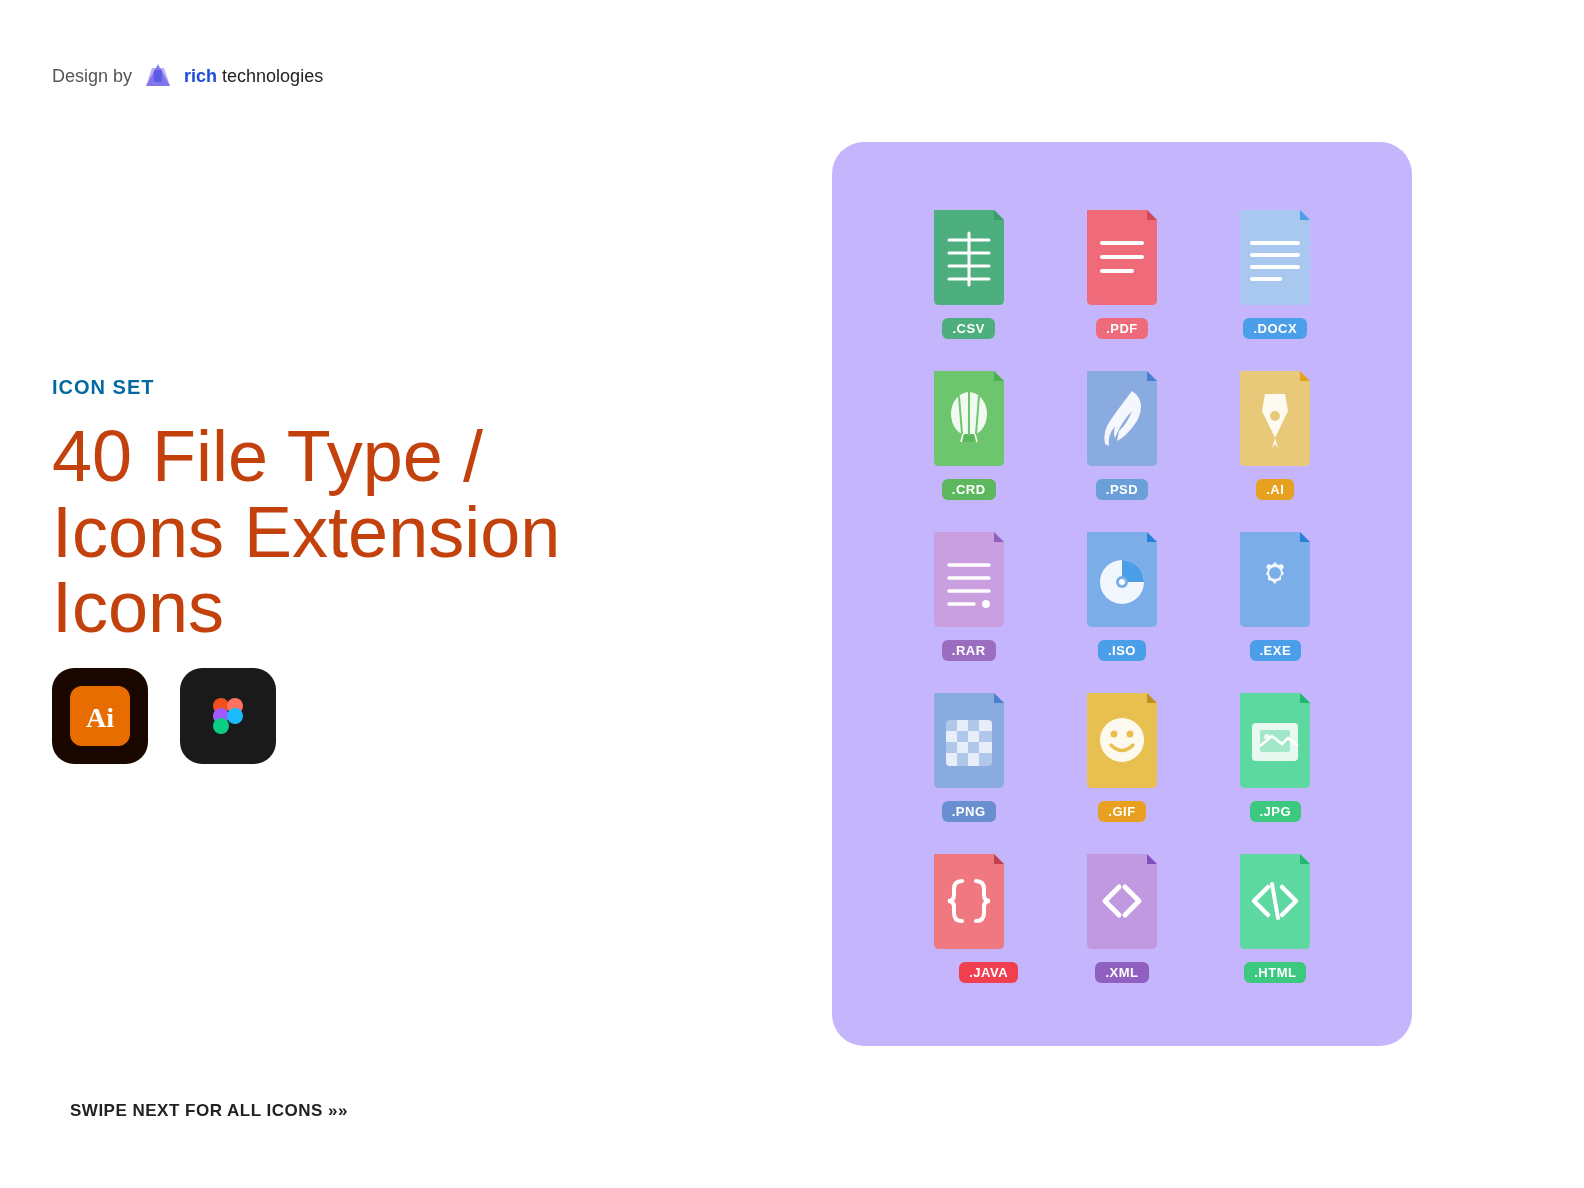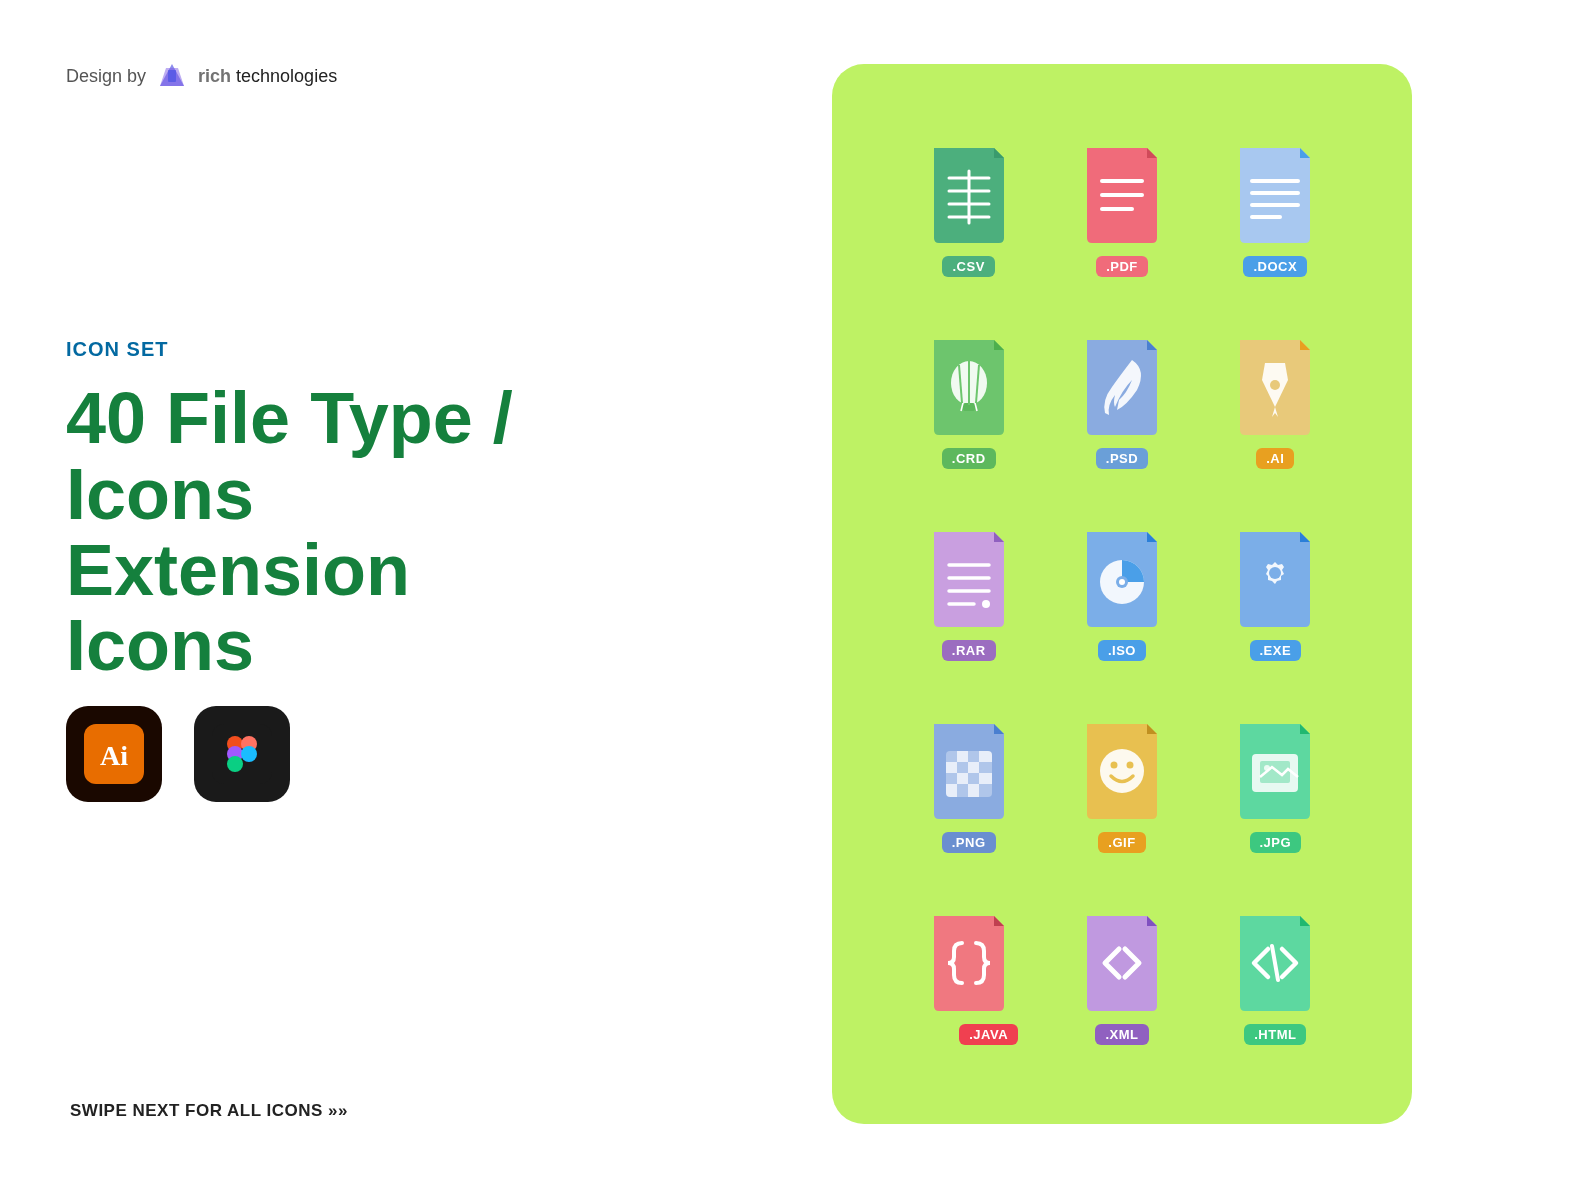--- a/index.html
+++ b/index.html
@@ -19,21 +19,21 @@
       display: flex;
       position: relative;
       background: #ffffff;
     }
     
     .left-panel {
       width: 660px;
       height: 100%;
       display: flex;
       flex-direction: column;
-      padding: 60px 66px;
+      padding: 60px 52px;
       position: relative;
     }
     .brand {
       display: flex;
       align-items: center;
       gap: 10px;
       margin-bottom: auto;
     }
     .brand-logo {
       width: 32px;
@@ -49,22 +49,22 @@
     .icon-set-label {
       font-size: 20px;
       font-weight: 700;
       color: #0369a1;
       letter-spacing: 1px;
       margin-bottom: 20px;
       text-transform: uppercase;
     }
     .main-title {
       font-size: 72px;
-      font-weight: 700;
-      color: #15803d;
+      font-weight: 400;
+      color: #c2410c;
       line-height: 1.05;
       margin-bottom: 22px;
     }
     .app-icons {
       display: flex;
       gap: 32px;
     }
     .app-icon {
       width: 96px;
       height: 96px;
@@ -90,25 +90,25 @@
     }
     
     .right-panel {
       flex: 1;
       display: flex;
       align-items: center;
       justify-content: center;
       padding: 40px 60px;
     }
     .icons-card {
-      background: #bef264;
+      background: #c4b5fd;
       border-radius: 32px;
       padding: 50px 60px;
       width: 580px;
-      height: 1060px;
+      height: 904px;
       display: flex;
       flex-direction: column;
       justify-content: space-around;
     }
     .icons-row {
       display: flex;
       justify-content: space-around;
       align-items: center;
     }
     
@@ -146,21 +146,21 @@
 
     <div class="brand">
       <span style="font-size:18px;color:#555;">Design by</span>
 
       <svg class="brand-logo" viewBox="0 0 32 32">
         <polygon points="16,4 28,26 4,26" fill="#5B5CE6" opacity="0.7"></polygon>
         <polygon points="10,8 22,8 28,26 4,26" fill="#7B5CE6" opacity="0.5"></polygon>
         <rect x="12" y="10" width="8" height="12" fill="#5B5CE6" rx="1"></rect>
       </svg>
       <span style="font-size:18px;color:#222;">
-        <span style="font-weight:700;color:#737373;">rich</span><span> technologies</span>
+        <span style="font-weight:700;color:#1d4ed8;">rich</span><span> technologies</span>
       </span>
     </div>
 
     <div class="main-content">
       <div class="icon-set-label">ICON SET</div>
       <div class="main-title">
         <span>40 File Type /</span><br>
         <span>Icons Extension</span><br>
         <span>Icons</span>
       </div>

